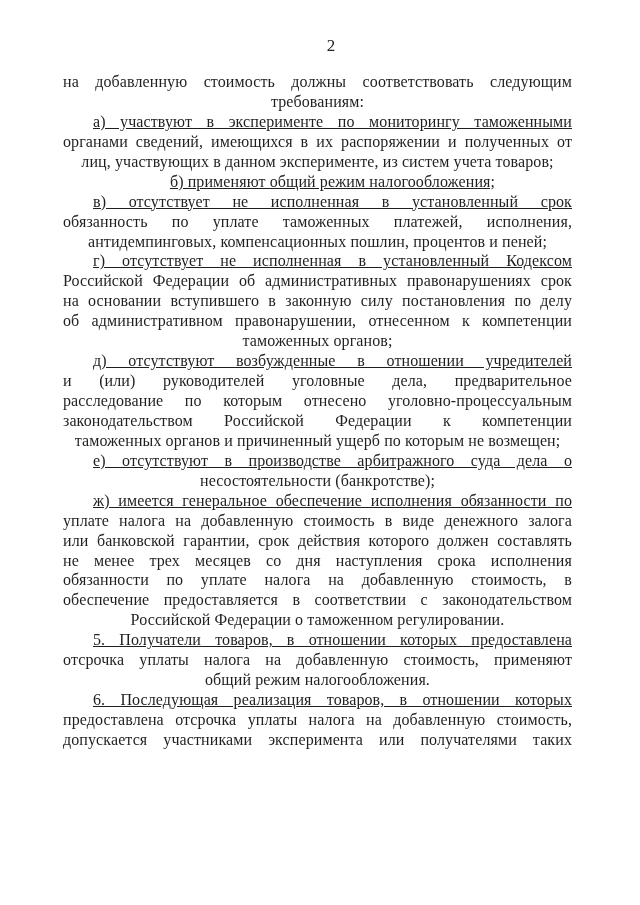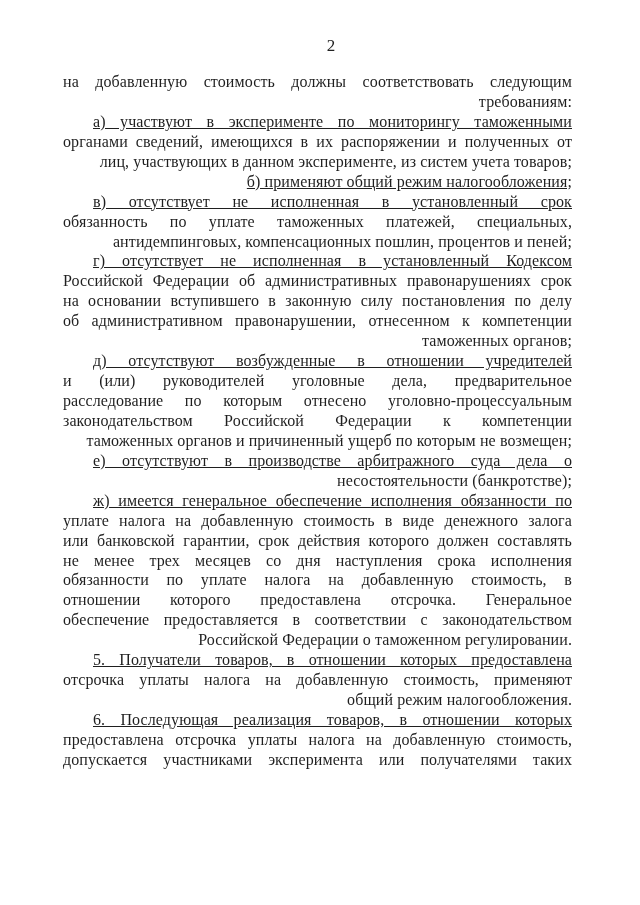--- a/index.html
+++ b/index.html
@@ -42,21 +42,21 @@
     font-size: 16px;
     line-height: 19.93px;
     letter-spacing: 0.1px;
     color: #1f1f1f;
   }
   .paragraph {
     margin: 0;
     padding: 0;
   }
   .line {
-    text-align: right;
+    text-align: center;
     white-space: normal;
   }
   .line.justify {
     text-align: justify;
     text-align-last: justify;
   }
   .line.indent {
     text-indent: 30px;
     text-decoration: underline;
   }
@@ -74,21 +74,21 @@
       <div class="paragraph">
         <div class="line justify indent">а) участвуют в эксперименте по мониторингу таможенными</div>
         <div class="line justify">органами сведений, имеющихся в их распоряжении и полученных от</div>
         <div class="line">лиц, участвующих в данном эксперименте, из систем учета товаров;</div>
       </div>
       <div class="paragraph">
         <div class="line indent">б) применяют общий режим налогообложения;</div>
       </div>
       <div class="paragraph">
         <div class="line justify indent">в) отсутствует не исполненная в установленный срок</div>
-        <div class="line justify">обязанность по уплате таможенных платежей, специальных,</div>
+        <div class="line justify">обязанность по уплате таможенных платежей, исполнения,</div>
         <div class="line">антидемпинговых, компенсационных пошлин, процентов и пеней;</div>
       </div>
       <div class="paragraph">
         <div class="line justify indent">г) отсутствует не исполненная в установленный Кодексом</div>
         <div class="line justify">Российской Федерации об административных правонарушениях срок</div>
         <div class="line justify">на основании вступившего в законную силу постановления по делу</div>
         <div class="line justify">об административном правонарушении, отнесенном к компетенции</div>
         <div class="line">таможенных органов;</div>
       </div>
       <div class="paragraph">
@@ -101,21 +101,20 @@
       <div class="paragraph">
         <div class="line justify indent">е) отсутствуют в производстве арбитражного суда дела о</div>
         <div class="line">несостоятельности (банкротстве);</div>
       </div>
       <div class="paragraph">
         <div class="line justify indent">ж) имеется генеральное обеспечение исполнения обязанности по</div>
         <div class="line justify">уплате налога на добавленную стоимость в виде денежного залога</div>
         <div class="line justify">или банковской гарантии, срок действия которого должен составлять</div>
         <div class="line justify">не менее трех месяцев со дня наступления срока исполнения</div>
         <div class="line justify">обязанности по уплате налога на добавленную стоимость, в</div>
-        <div class="line justify">отношении которого предоставлена отсрочка. Генеральное</div>
         <div class="line justify">обеспечение предоставляется в соответствии с законодательством</div>
         <div class="line">Российской Федерации о таможенном регулировании.</div>
       </div>
       <div class="paragraph">
         <div class="line justify indent">5. Получатели товаров, в отношении которых предоставлена</div>
         <div class="line justify">отсрочка уплаты налога на добавленную стоимость, применяют</div>
         <div class="line">общий режим налогообложения.</div>
       </div>
       <div class="paragraph">
         <div class="line justify indent">6. Последующая реализация товаров, в отношении которых</div>

